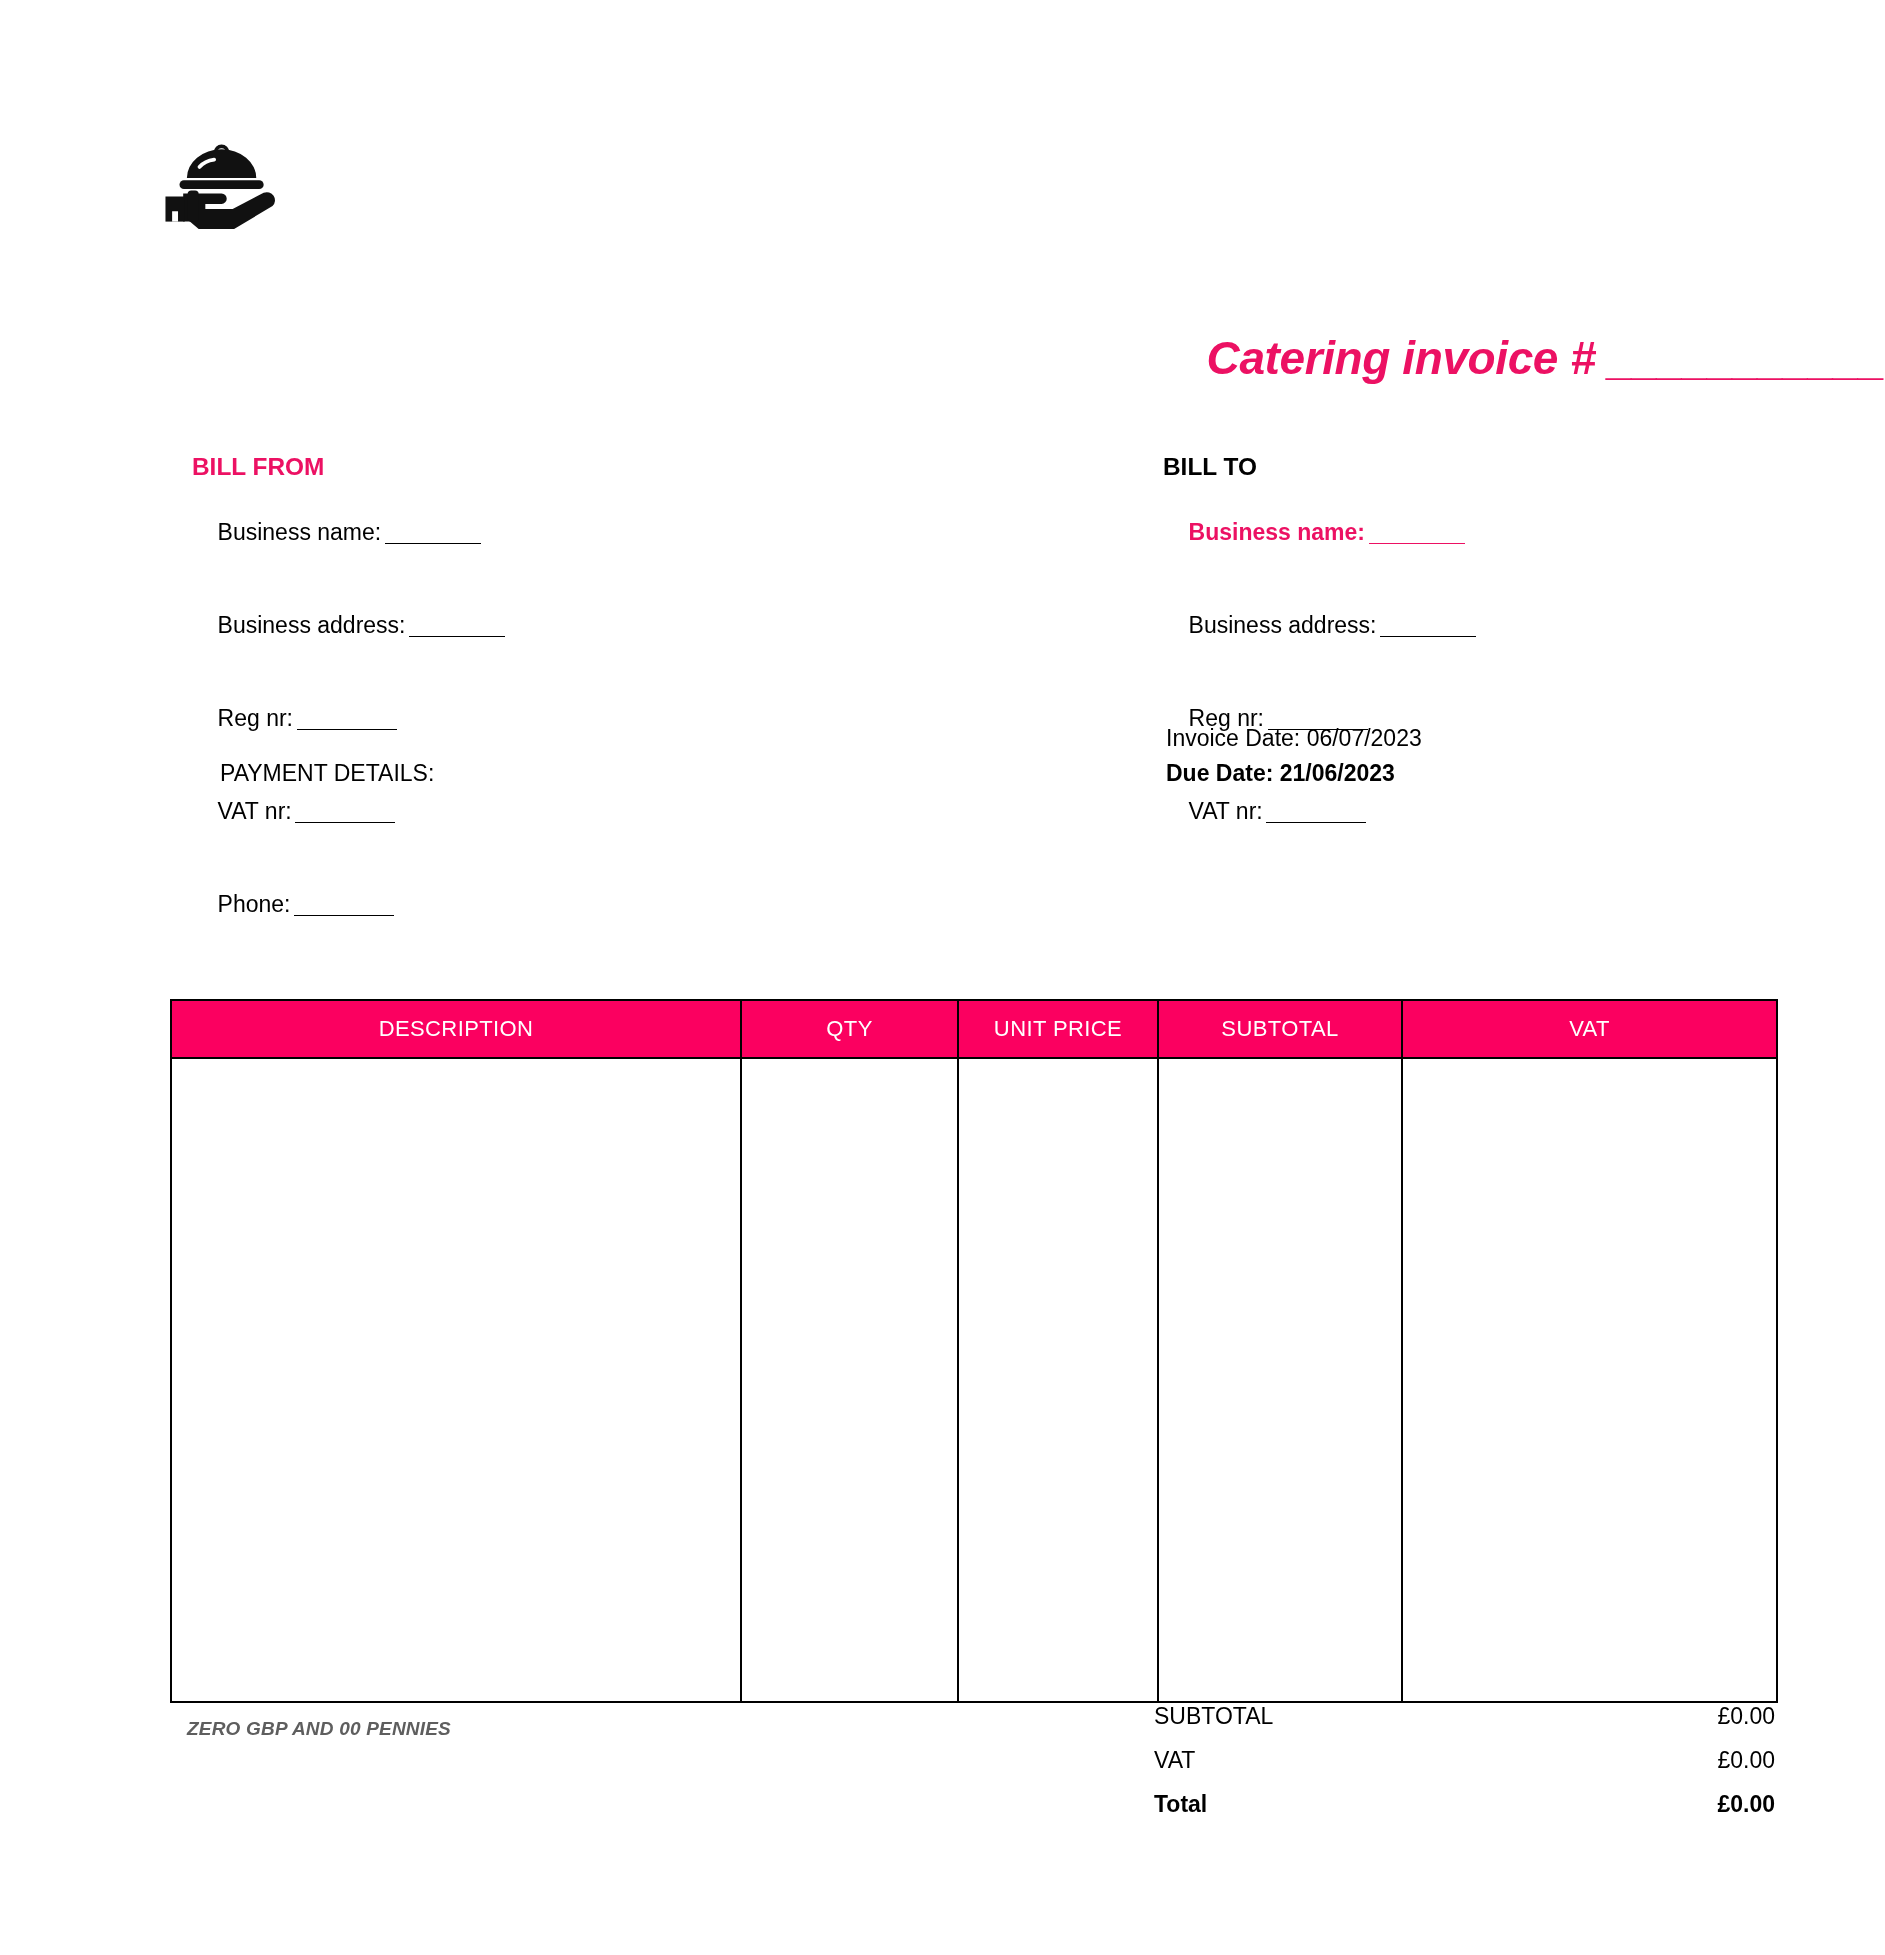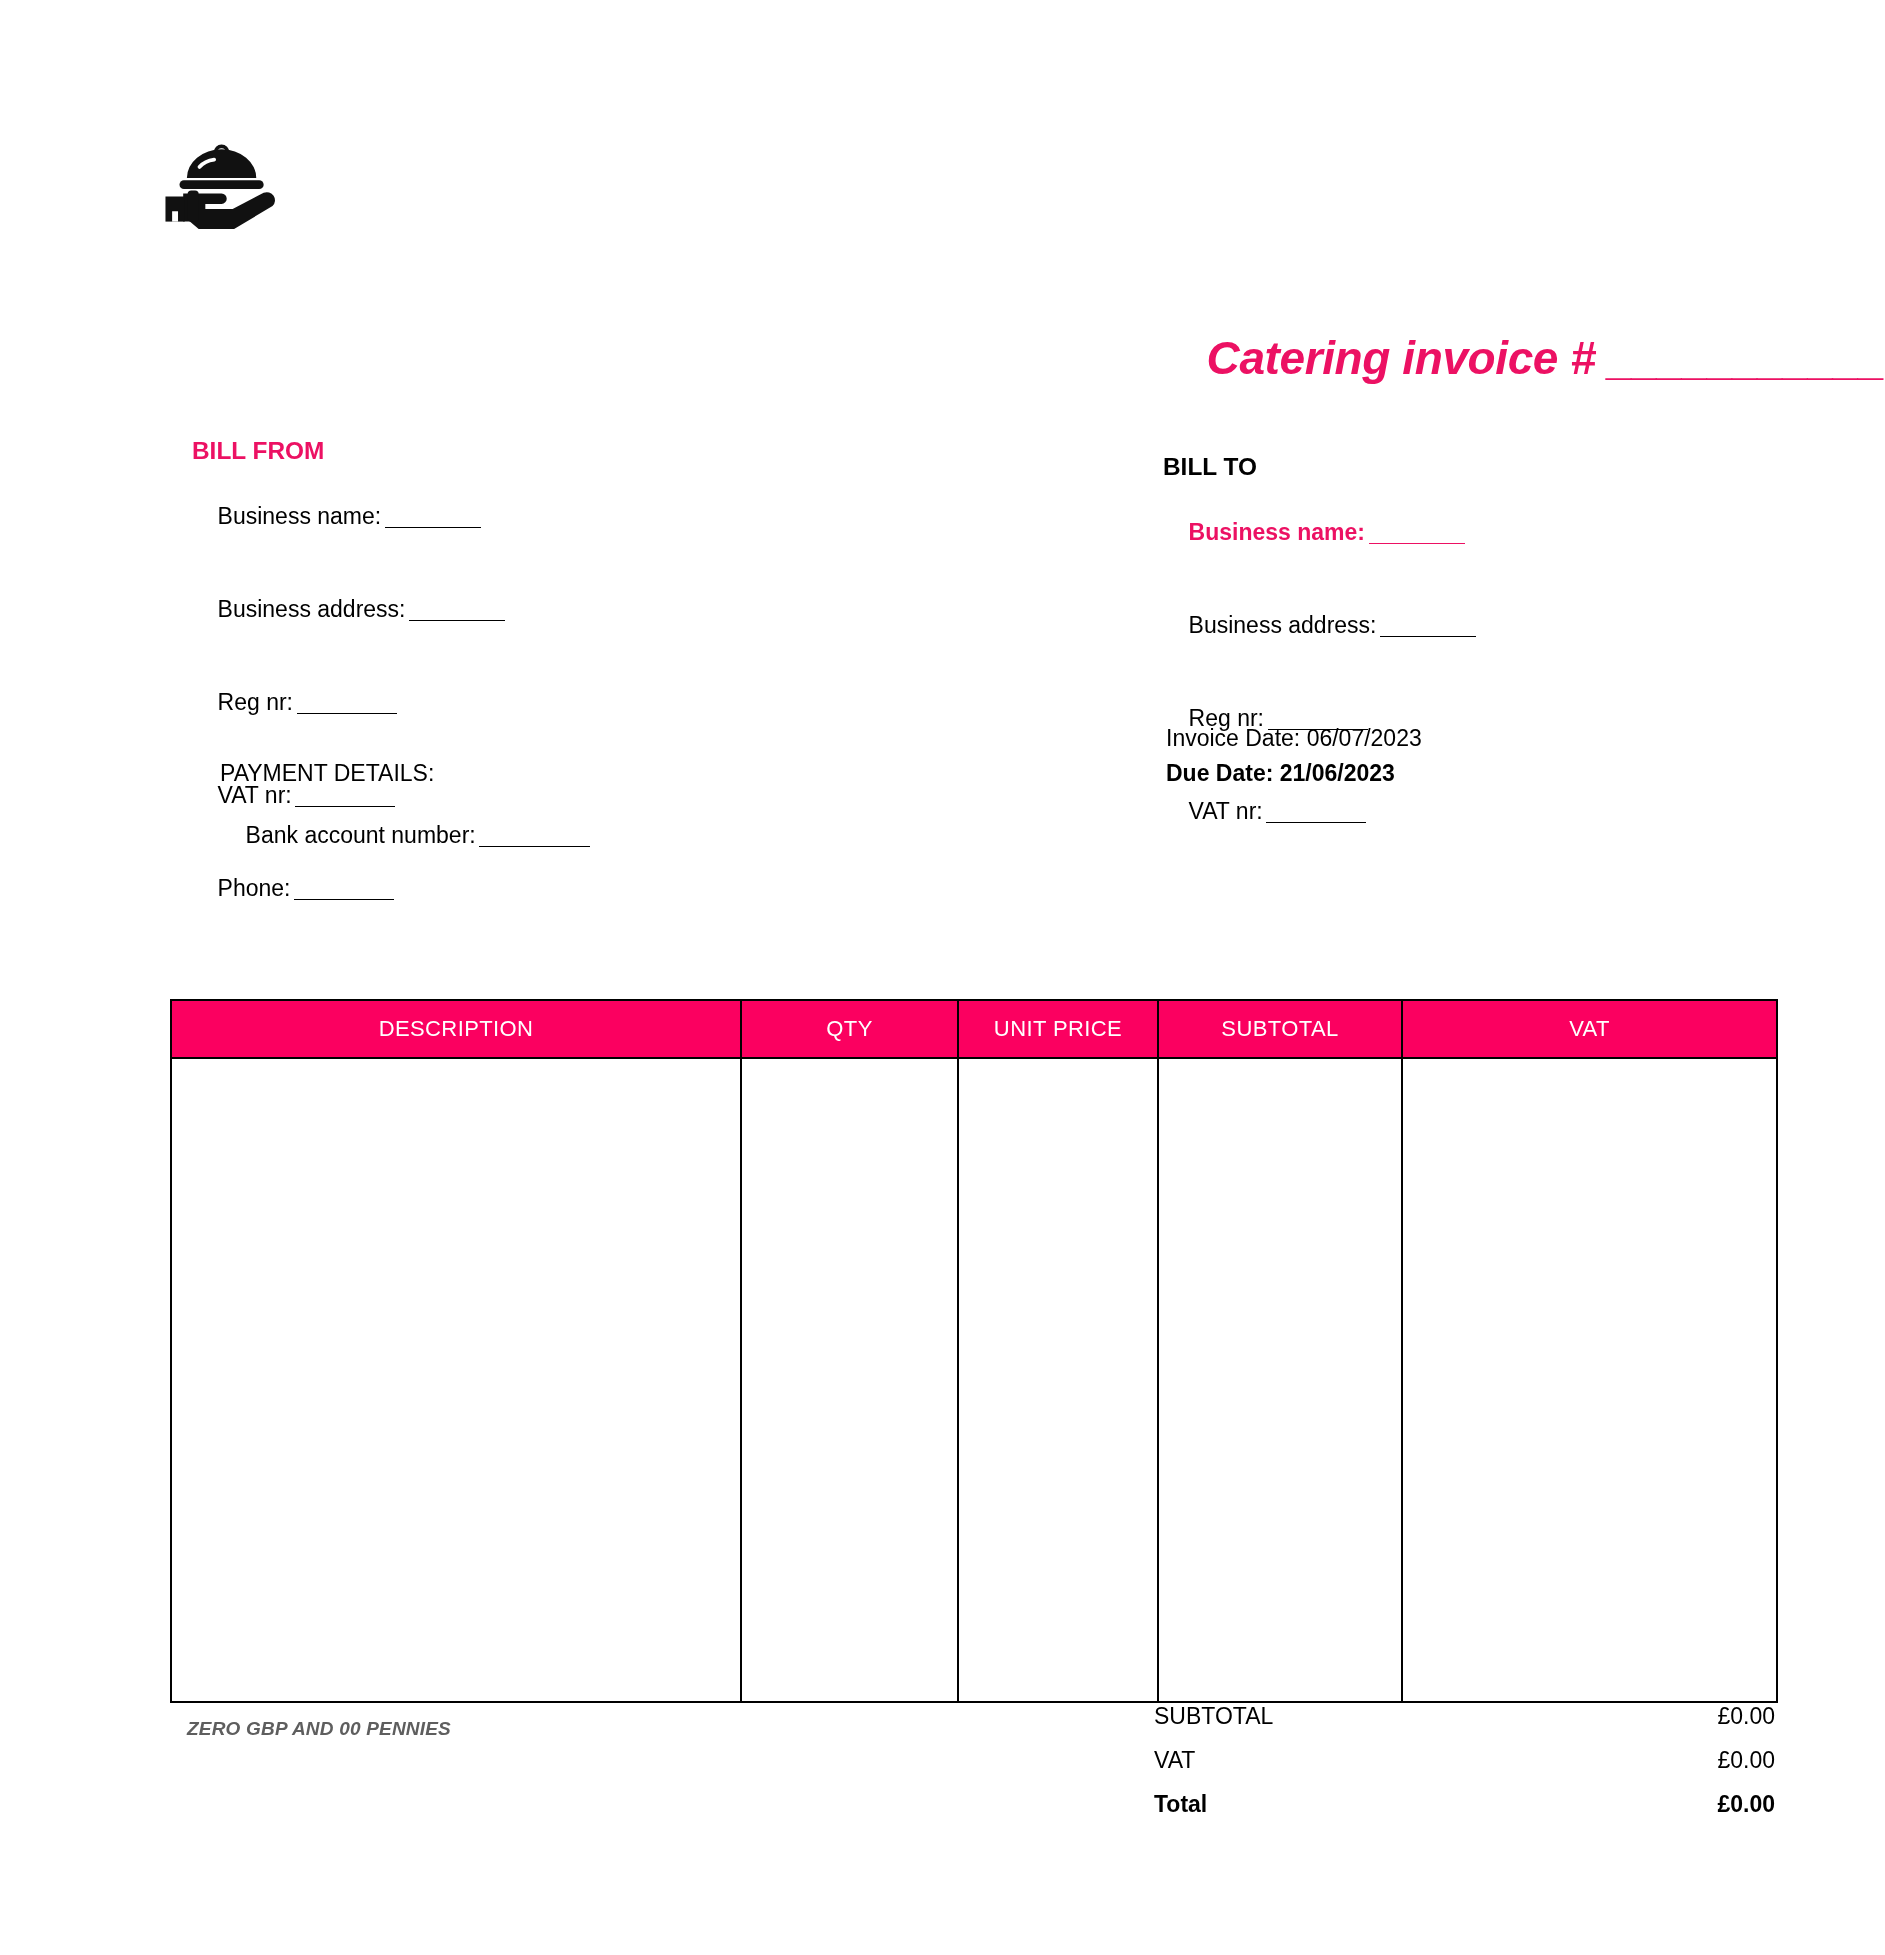--- a/index.html
+++ b/index.html
@@ -37,21 +37,21 @@
     font-size: 46px;
     font-weight: bold;
     font-style: italic;
     color: #ec1163;
     letter-spacing: -0.4px;
     white-space: pre;
   }
 
   
   .party-block { position: absolute; }
-  #bill-from-block { left: 192px; top: 434px; }
+  #bill-from-block { left: 192px; top: 450px; }
   #bill-to-block   { left: 1163px; top: 450px; }
 
   .party-heading {
     font-size: 24.4px;
     font-weight: bold;
     line-height: 33px;
     white-space: pre;
     margin-bottom: 3px;
   }
   .heading-pink { color: #ec1163; }
@@ -233,23 +233,20 @@
   </div>
 </div>
 
 <div id="dates-block">
   <div class="date-row">Invoice Date: 06/07/2023</div>
   <div class="date-row bold">Due Date: 21/06/2023</div>
 </div>
 
 <div id="payment-block">
   <div class="pay-row">PAYMENT DETAILS:</div>
-  <div class="pay-row">
-    <span>Bank account number:</span><span class="blank-line bl-150"></span>
-  </div>
 </div>
 
 <table id="items-table">
   <thead>
     <tr>
       <th class="col-desc">DESCRIPTION</th>
       <th class="col-qty">QTY</th>
       <th class="col-price">UNIT PRICE</th>
       <th class="col-sub">SUBTOTAL</th>
       <th class="col-vat">VAT</th>

